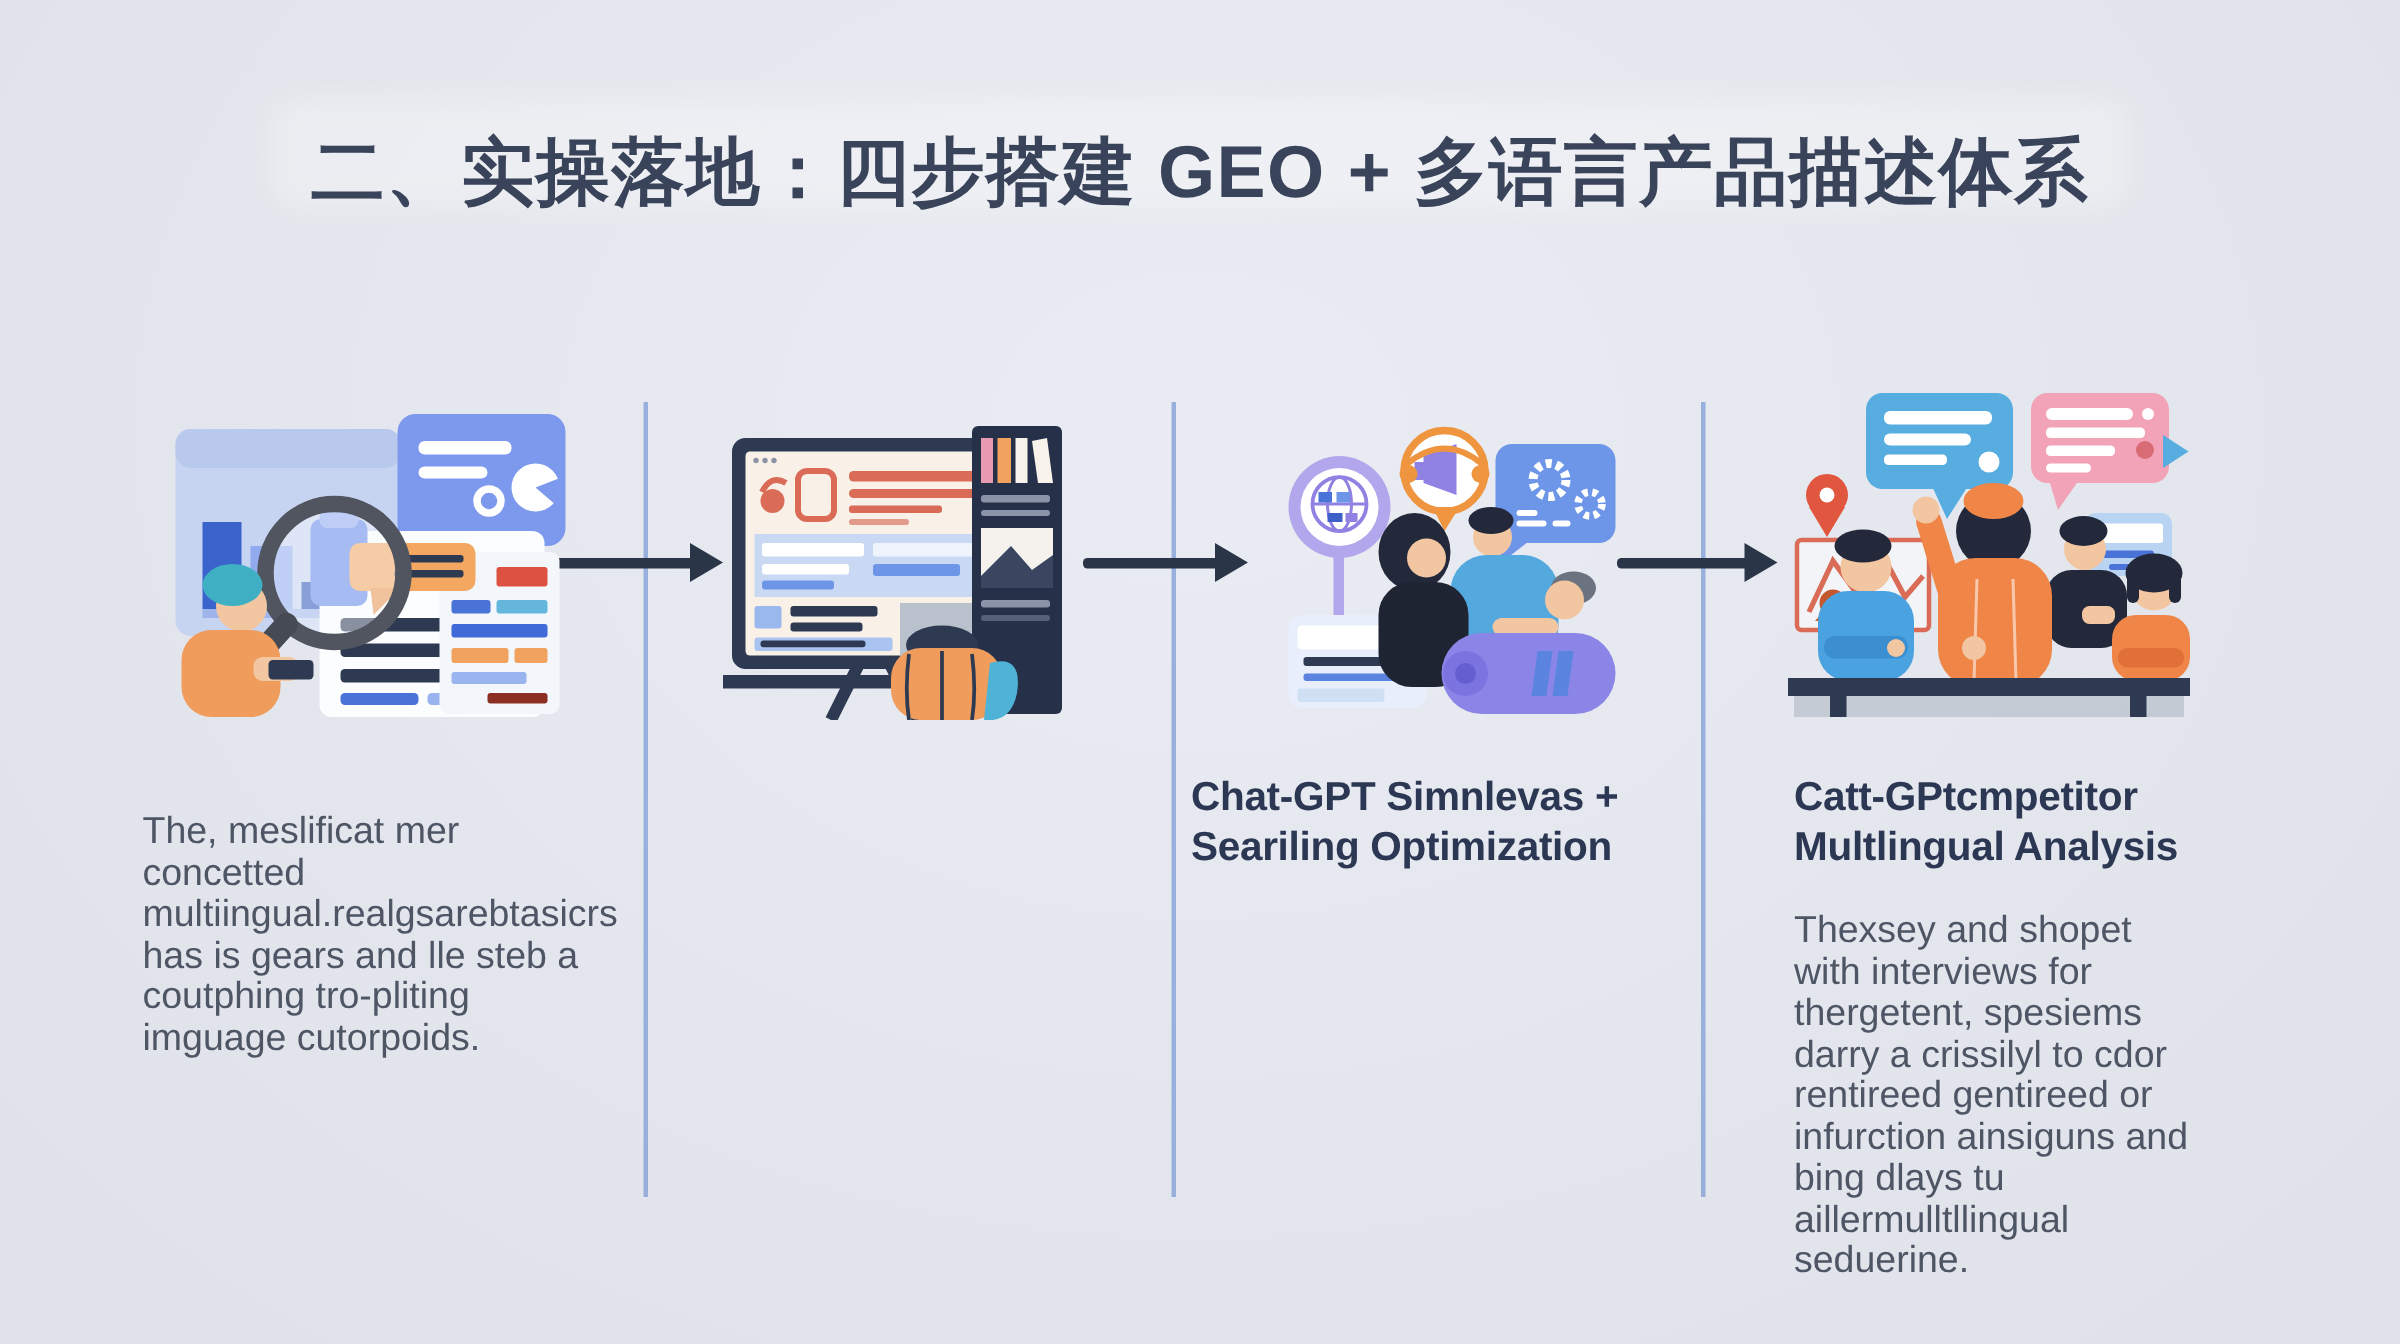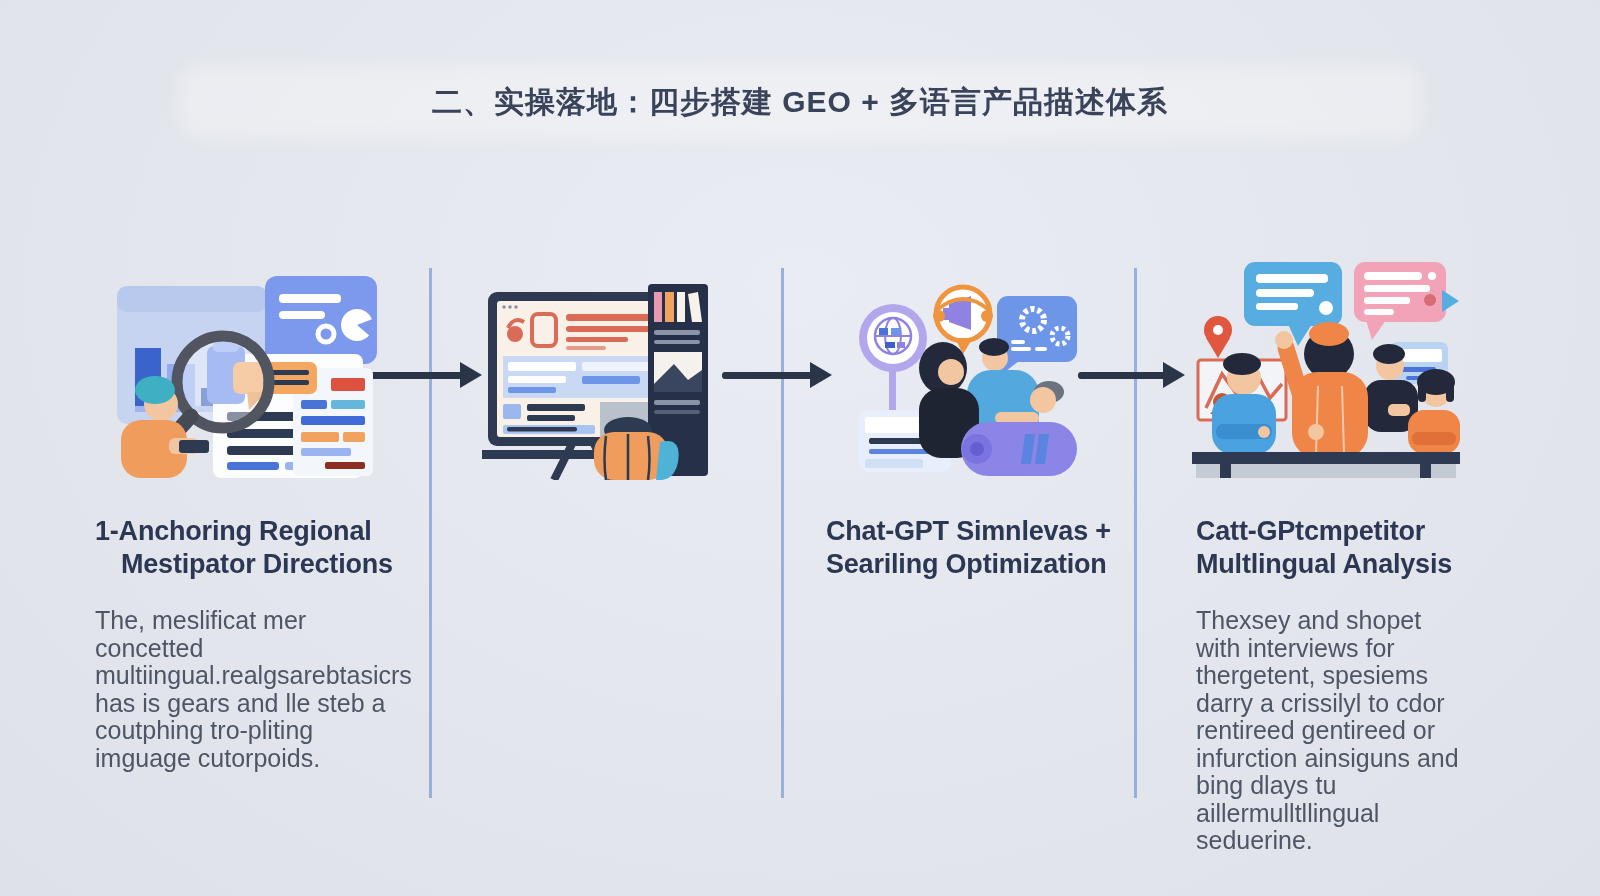--- a/index.html
+++ b/index.html
@@ -6,21 +6,21 @@
   body{
     width:1600px;height:896px;position:relative;overflow:hidden;
     background:#e2e5eb;
     font-family:"Liberation Sans", sans-serif;
   }
   .canvas{position:absolute;inset:0;
     background:radial-gradient(ellipse at 50% 32%, #e9ecf2 0%, #e3e6ec 55%, #dee1e8 100%);}
   .title-band{position:absolute;left:180px;top:66px;width:1240px;height:72px;
     background:rgba(255,255,255,0.30);border-radius:18px;filter:blur(9px);}
   .title{position:absolute;left:0;right:0;top:82px;margin:0;text-align:center;
-    font-size:30px;font-weight:700;color:#39435a;letter-spacing:1px;}
+    font-size:49px;font-weight:700;color:#39435a;letter-spacing:1px;}
 
   .divider{position:absolute;top:268px;height:530px;width:3px;background:#8ba6d9;opacity:.85;}
   .d1{left:429px}.d2{left:781px}.d3{left:1134px}
 
   .arrow{position:absolute;height:26px;}
   .a1{left:368px;top:362px;width:114px}
   .a2{left:722px;top:362px;width:110px}
   .a3{left:1078px;top:362px;width:107px}
   .arrow .bar{position:absolute;left:0;right:16px;top:9.5px;height:7px;background:#2b3548;border-radius:3px}
   .arrow .head{position:absolute;right:0;top:0;width:0;height:0;
@@ -29,21 +29,21 @@
   .illus{position:absolute}
   .illus svg{display:block;width:100%;height:100%}
   .i1{left:95px;top:270px;width:285px;height:208px}
   .i2{left:478px;top:284px;width:250px;height:196px}
   .i3{left:845px;top:284px;width:235px;height:196px}
   .i4{left:1192px;top:256px;width:268px;height:222px}
 
   .step{position:absolute;top:515px}
   .st1{left:95px;width:312px}
   .st2{left:457px;width:312px}
-  .st3{left:826px;width:318px}
+  .st3{left:794px;width:318px}
   .st4{left:1196px;width:272px}
   .heading{margin:0;font-size:27px;line-height:33px;font-weight:700;color:#2b3753;letter-spacing:-0.2px}
   .heading .line{display:block}
   .st1 .l2{padding-left:26px}
   .num{font-weight:700}
   .body{margin:26px 0 0;font-size:25px;line-height:27.5px;color:#4e5666}
 </style>
 </head>
 <body>
 
@@ -267,24 +267,20 @@
       <line x1="150" y1="130" x2="152" y2="198" stroke="#ffffff" stroke-width="2" opacity="0.55"></line>
       <circle cx="124" cy="176" r="8" fill="#f2c6a0"></circle>
       <rect x="0" y="196" width="268" height="12" fill="#2e3a52"></rect>
       <rect x="4" y="208" width="260" height="14" fill="#8d97a8" opacity="0.35"></rect>
       <rect x="28" y="208" width="11" height="14" fill="#2e3a52"></rect>
       <rect x="228" y="208" width="11" height="14" fill="#2e3a52"></rect>
     </svg>
   </div>
 
   <section class="step st1">
-    <h2 class="heading">
-      <span class="line"><span class="num">1-</span><span>Anchoring Regional</span></span>
-      <span class="line l2">Mestipator Directions</span>
-    </h2>
     <p class="body">The, meslificat mer concetted multiingual.realgsarebtasicrs has is gears and lle steb a coutphing tro-pliting imguage cutorpoids.</p>
   </section>
 
 
   <section class="step st3">
     <h2 class="heading">
       <span class="line">Chat-GPT Simnlevas +</span>
       <span class="line l2">Seariling Optimization</span>
     </h2>
   </section>

